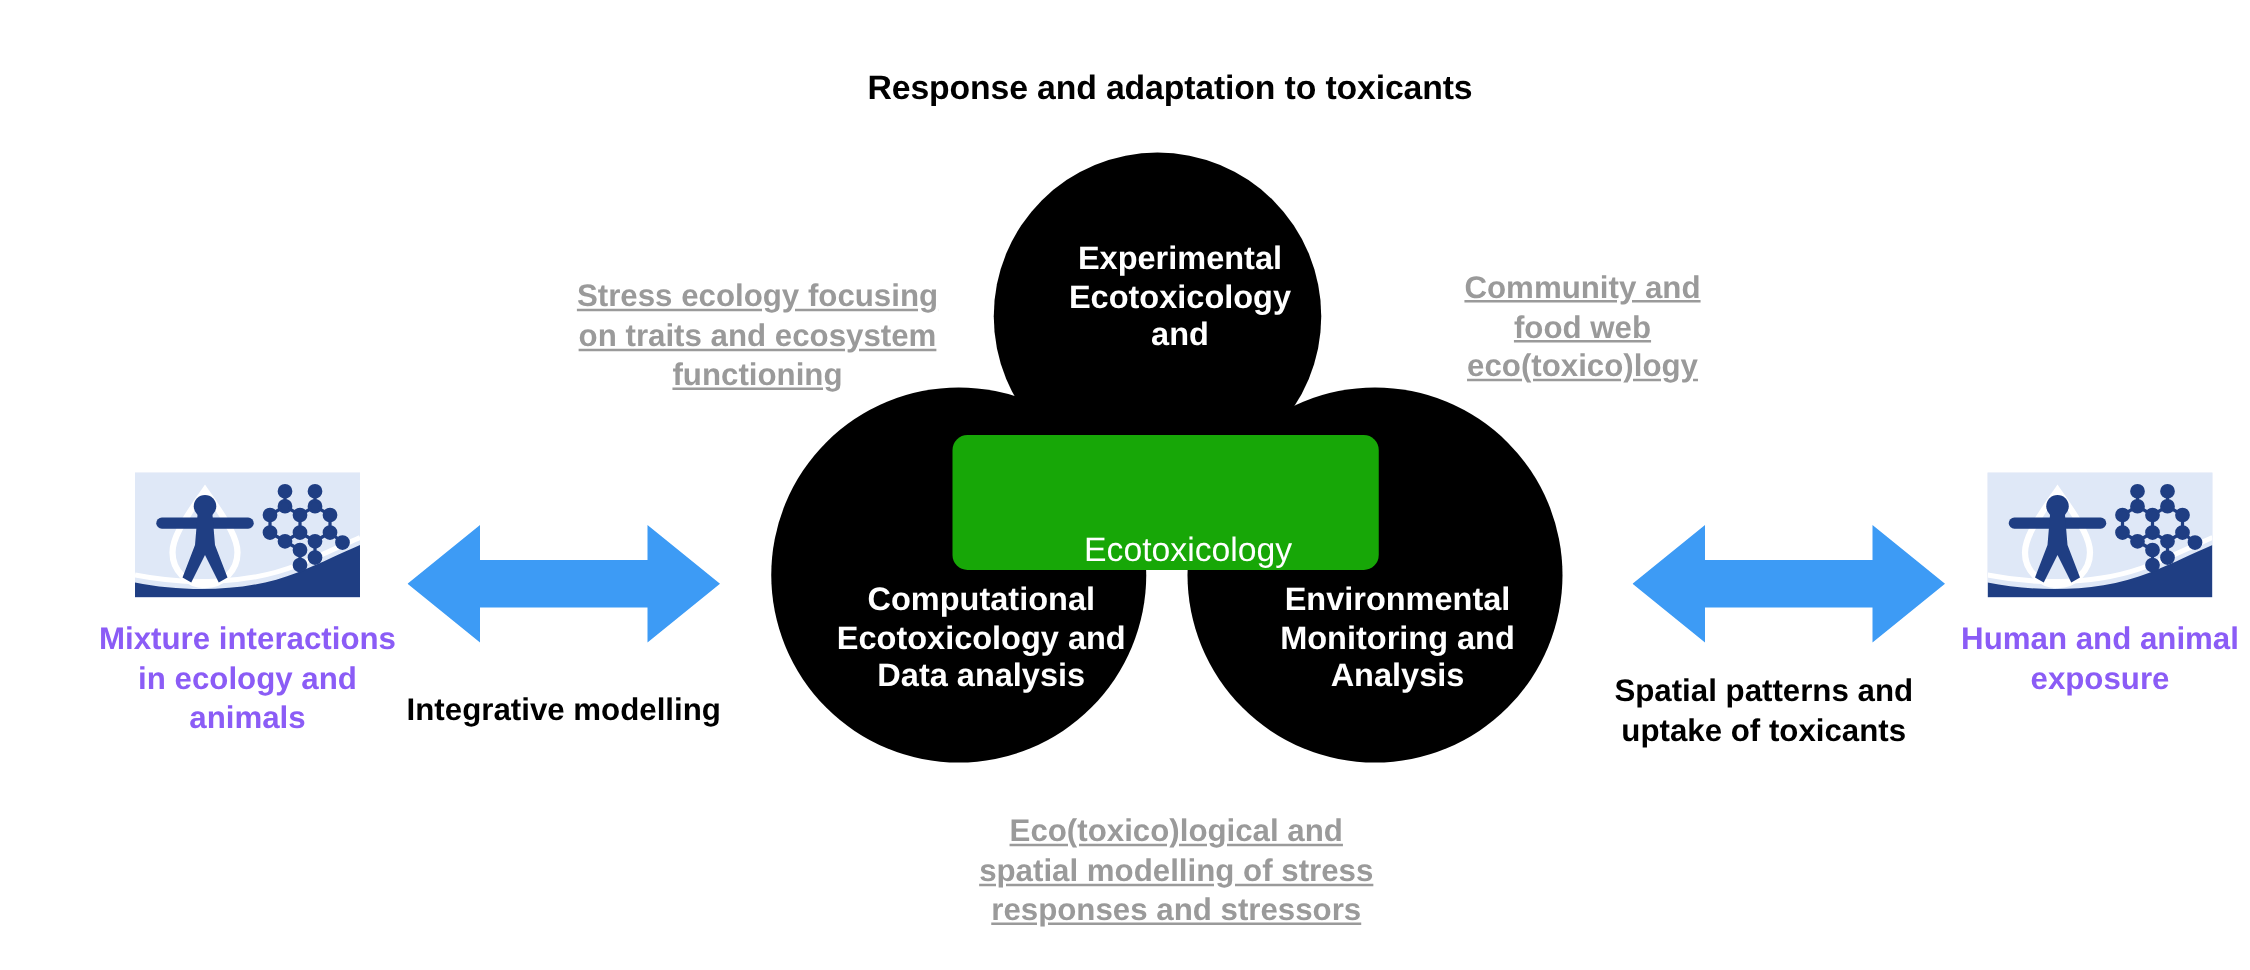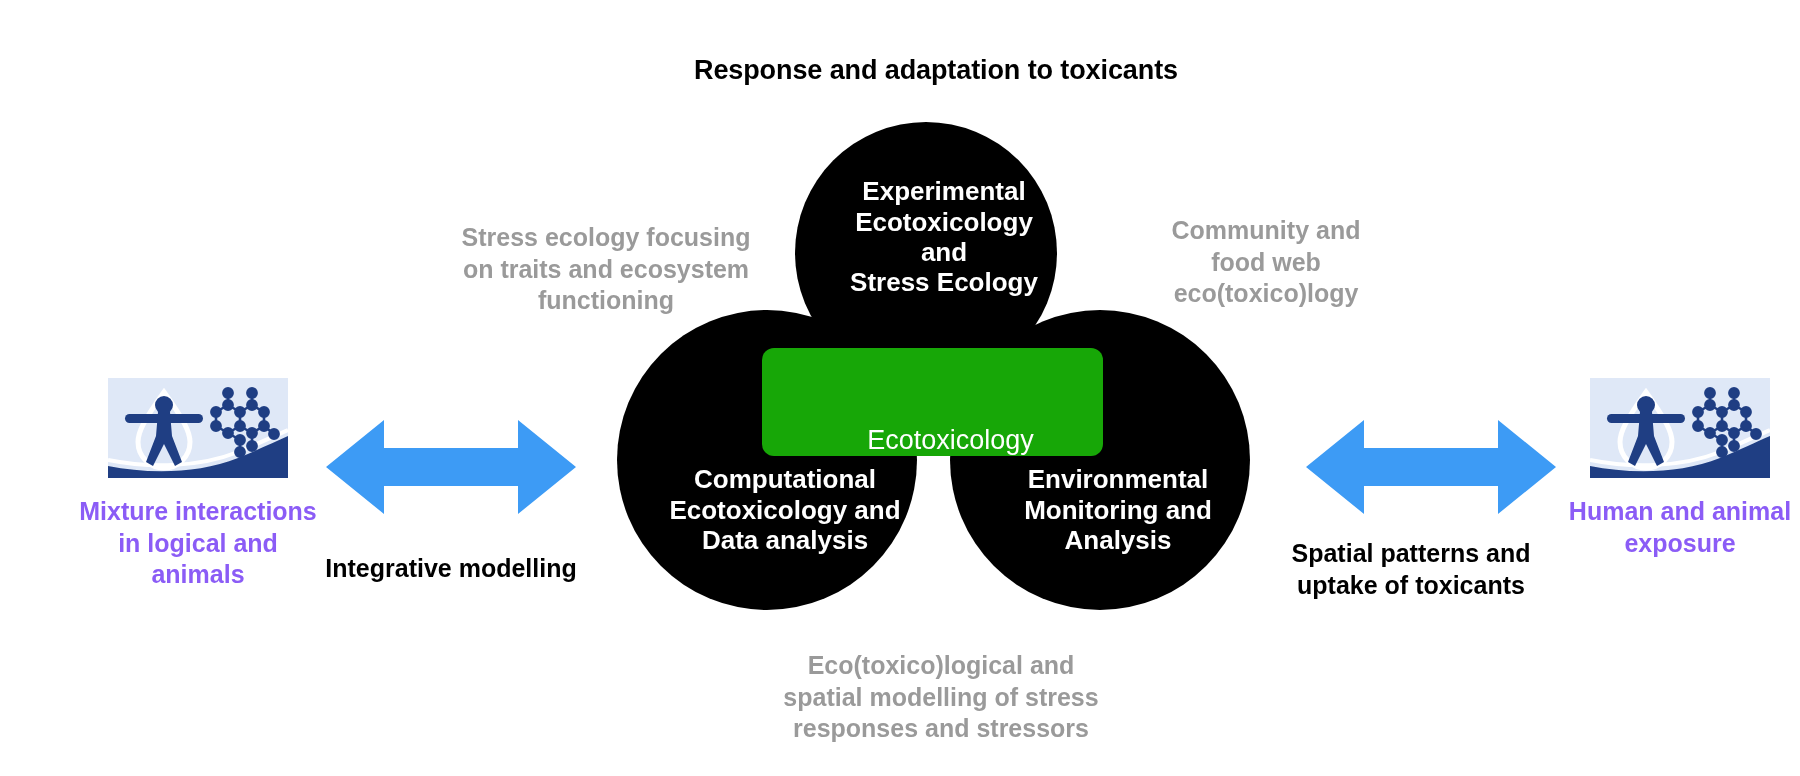--- a/index.html
+++ b/index.html
@@ -97,20 +97,21 @@
   }
 
   
   .gray-note {
     color: #9A9A9A;
     font-weight: bold;
     font-size: 25px;
     line-height: 1.26;
     text-align: center;
     z-index: 1;
+    text-decoration: underline;
   }
   #note-stress-ecology {
     left: 400px;
     top: 222px;
     width: 340px;
   }
   #note-community {
     left: 1090px;
     top: 215px;
     width: 280px;
@@ -178,21 +179,20 @@
 <body>
 
 <div id="canvas">
 
   <div class="abs" id="title">Response and adaptation to toxicants</div>
 
   <div class="abs circle" id="circle-top">
     <div class="circle-label">
       <span>Experimental</span><br>
       <span>Ecotoxicology and</span><br>
-      <span>Stress Ecology</span>
     </div>
   </div>
 
   <div class="abs circle" id="circle-left">
     <div class="circle-label">
       <span>Computational</span><br>
       <span>Ecotoxicology and</span><br>
       <span>Data analysis</span>
     </div>
   </div>
@@ -276,21 +276,21 @@
           <circle cx="120" cy="15" r="4.6"></circle>
           <circle cx="144" cy="68" r="4.6"></circle>
           <circle cx="132" cy="62" r="4.6"></circle>
           <circle cx="132" cy="74" r="4.6"></circle>
           <circle cx="166" cy="56" r="4.6"></circle>
         </g>
       </svg>
     </div>
     <div class="side-caption">
       <span>Mixture interactions</span><br>
-      <span>in logical and</span><br>
+      <span>in ecology and</span><br>
       <span>animals</span>
     </div>
   </div>
 
   <div class="abs side-block" id="side-right">
     <div class="logo-icon">
       <svg width="180" height="100" viewBox="0 0 180 100" xmlns="http://www.w3.org/2000/svg">
         <rect x="0" y="0" width="180" height="100" fill="#dfe8f7"></rect>
         <path d="M56 14 C 36 42, 30 54, 30 64 A 26 26 0 0 0 82 64 C 82 54, 76 42, 56 14 Z" fill="none" stroke="#ffffff" stroke-width="5"></path>
         <path d="M0 88 C 40 96, 90 96, 130 80 C 150 72, 166 64, 180 58 L180 100 L0 100 Z" fill="#1F3E83"></path>

